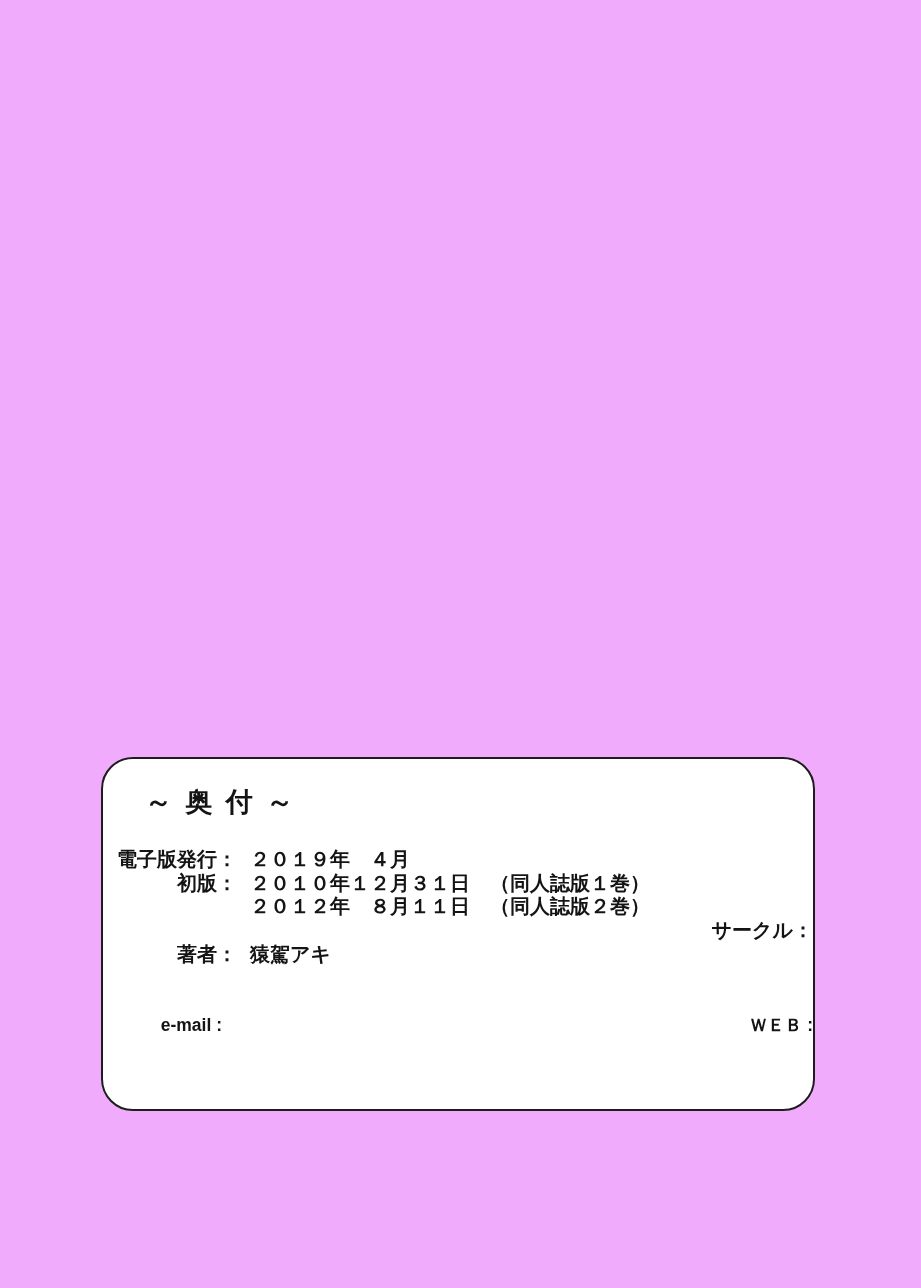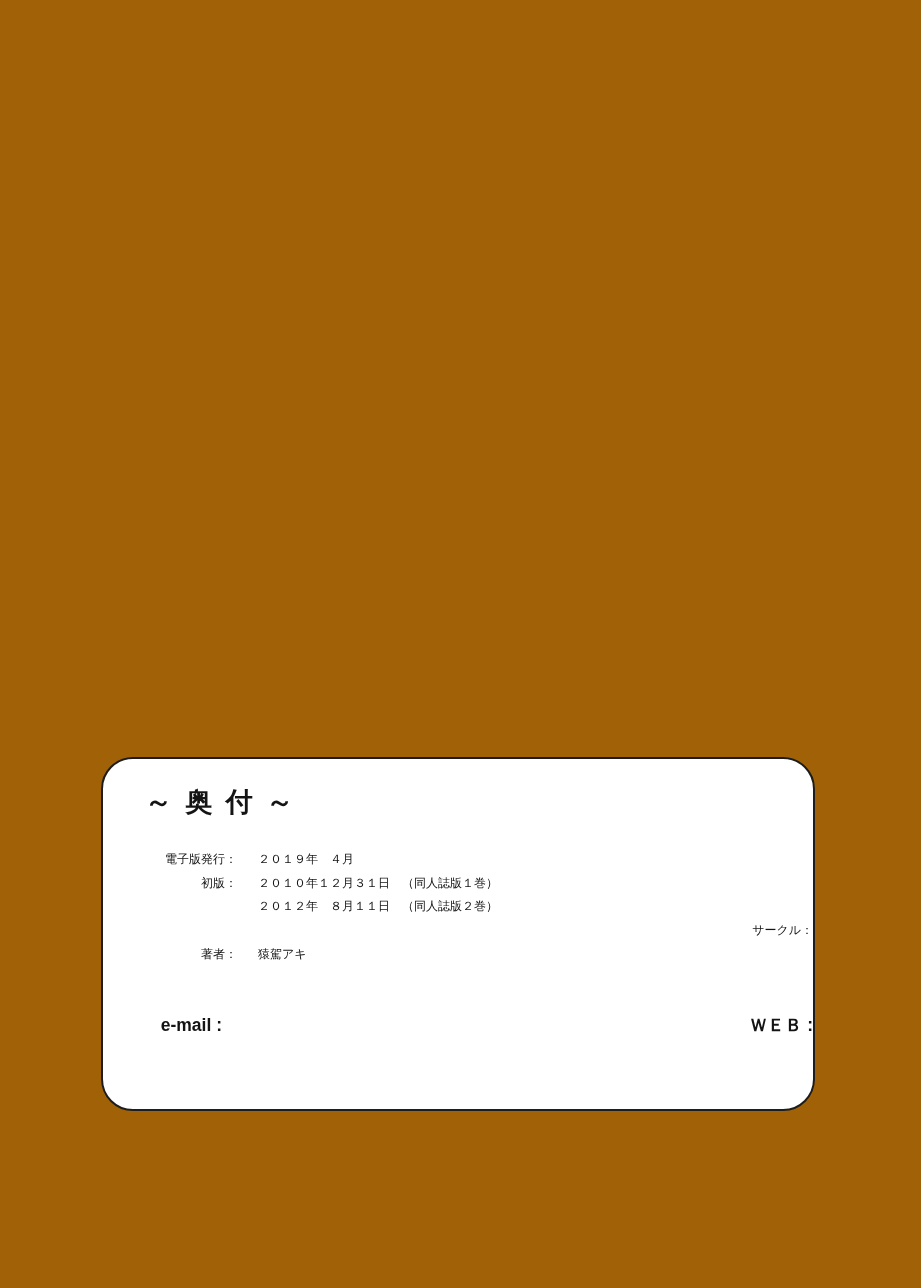--- a/index.html
+++ b/index.html
@@ -11,21 +11,21 @@
     height: 1288px;
     background: #ffffff;
     font-family: "DejaVu Sans", sans-serif;
     --border-color: #1d1d1d;
     --text-color: #141414;
   }
   .page {
     position: relative;
     width: 921px;
     height: 1288px;
-    background: #a16207;
+    background: #f0abfc;
     overflow: hidden;
   }
   .colophon-box {
     position: absolute;
     left: 101px;
     top: 757px;
     width: 714px;
     height: 354px;
     box-sizing: border-box;
     border: 2px solid var(--border-color);
@@ -42,23 +42,23 @@
     letter-spacing: 2px;
     white-space: nowrap;
   }
   .info-grid {
     position: absolute;
     left: 0;
     top: 89px;
     width: 100%;
     display: grid;
     grid-template-columns: 134px 1fr;
-    column-gap: 21px;
-    font-size: 12px;
-    font-weight: normal;
+    column-gap: 13px;
+    font-size: 20px;
+    font-weight: bold;
     line-height: 23.7px;
     color: var(--text-color);
   }
   .info-label {
     text-align: right;
     white-space: nowrap;
   }
   .info-value {
     text-align: left;
     white-space: nowrap;

